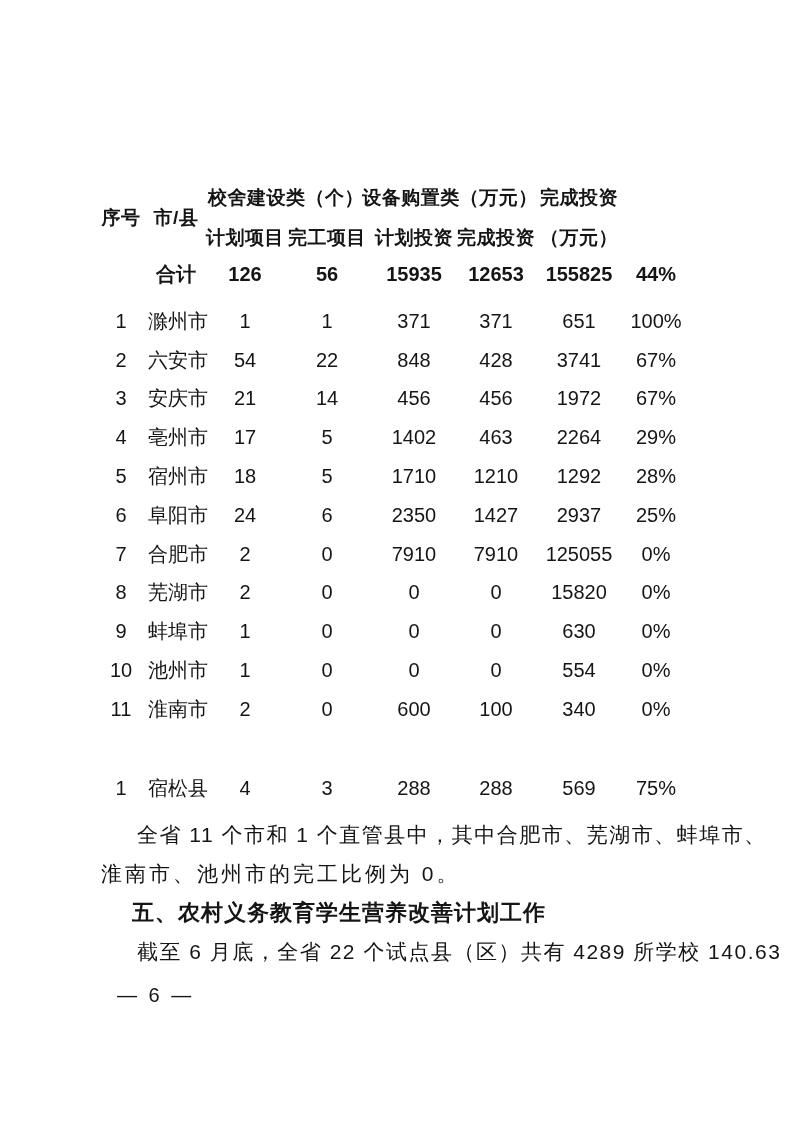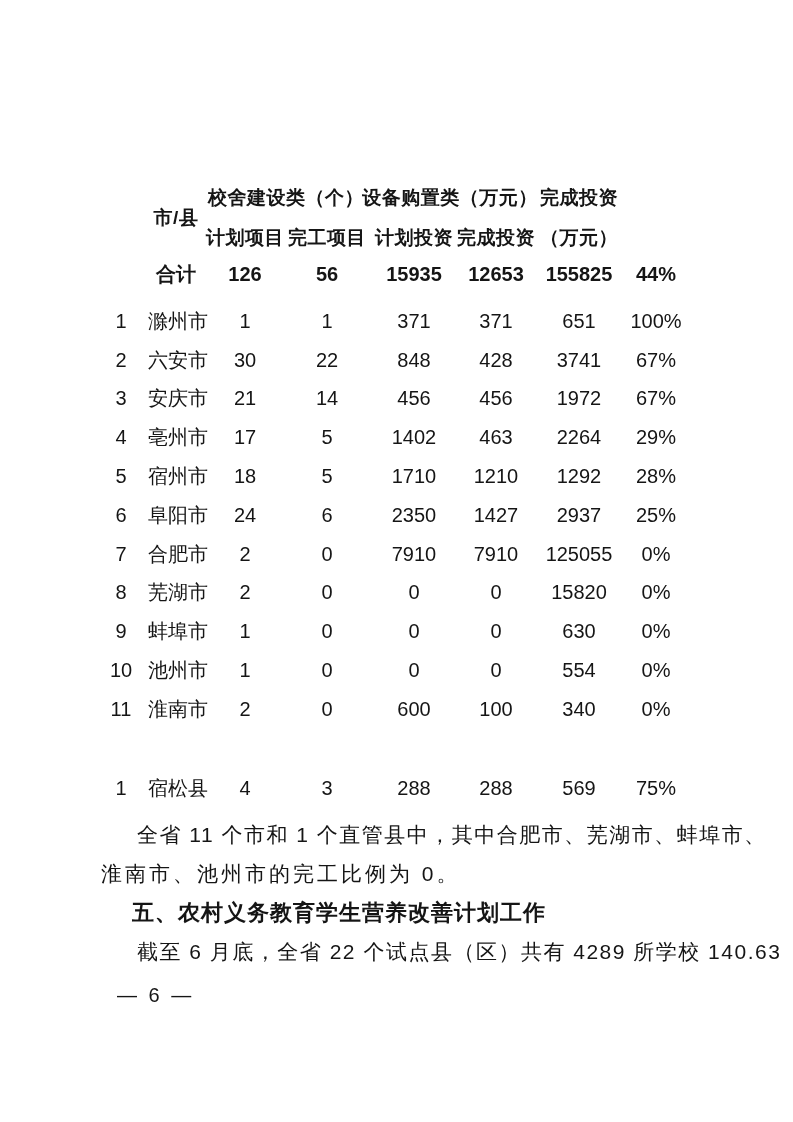--- a/index.html
+++ b/index.html
@@ -78,20 +78,21 @@
   }
 </style>
 </head>
 <body>
 
 <div class="page">
 
   <div class="stat-table">
 
     <div class="grid8 thead">
+      <div class="hc pos-serial">序号</div>
       <div class="hc pos-gbuild">校舍建设类（个）</div>
       <div class="hc pos-region">市/县</div>
       <div class="hc pos-gequip">设备购置类（万元）</div>
       <div class="hc pos-stack7">
         <span>完成投资</span>
         <span>（万元）</span>
       </div>
       <div class="hc pos-sub3">计划项目</div>
       <div class="hc pos-sub4">完工项目</div>
       <div class="hc pos-sub5">计划投资</div>
@@ -117,21 +118,21 @@
           <span class="cell">1</span>
           <span class="cell">1</span>
           <span class="cell">371</span>
           <span class="cell">371</span>
           <span class="cell">651</span>
           <span class="cell">100%</span>
         </div>
         <div class="grid8 t-row">
           <span class="cell">2</span>
           <span class="cell">六安市</span>
-          <span class="cell">30</span>
+          <span class="cell">54</span>
           <span class="cell">22</span>
           <span class="cell">848</span>
           <span class="cell">428</span>
           <span class="cell">3741</span>
           <span class="cell">67%</span>
         </div>
         <div class="grid8 t-row">
           <span class="cell">3</span>
           <span class="cell">安庆市</span>
           <span class="cell">21</span>

